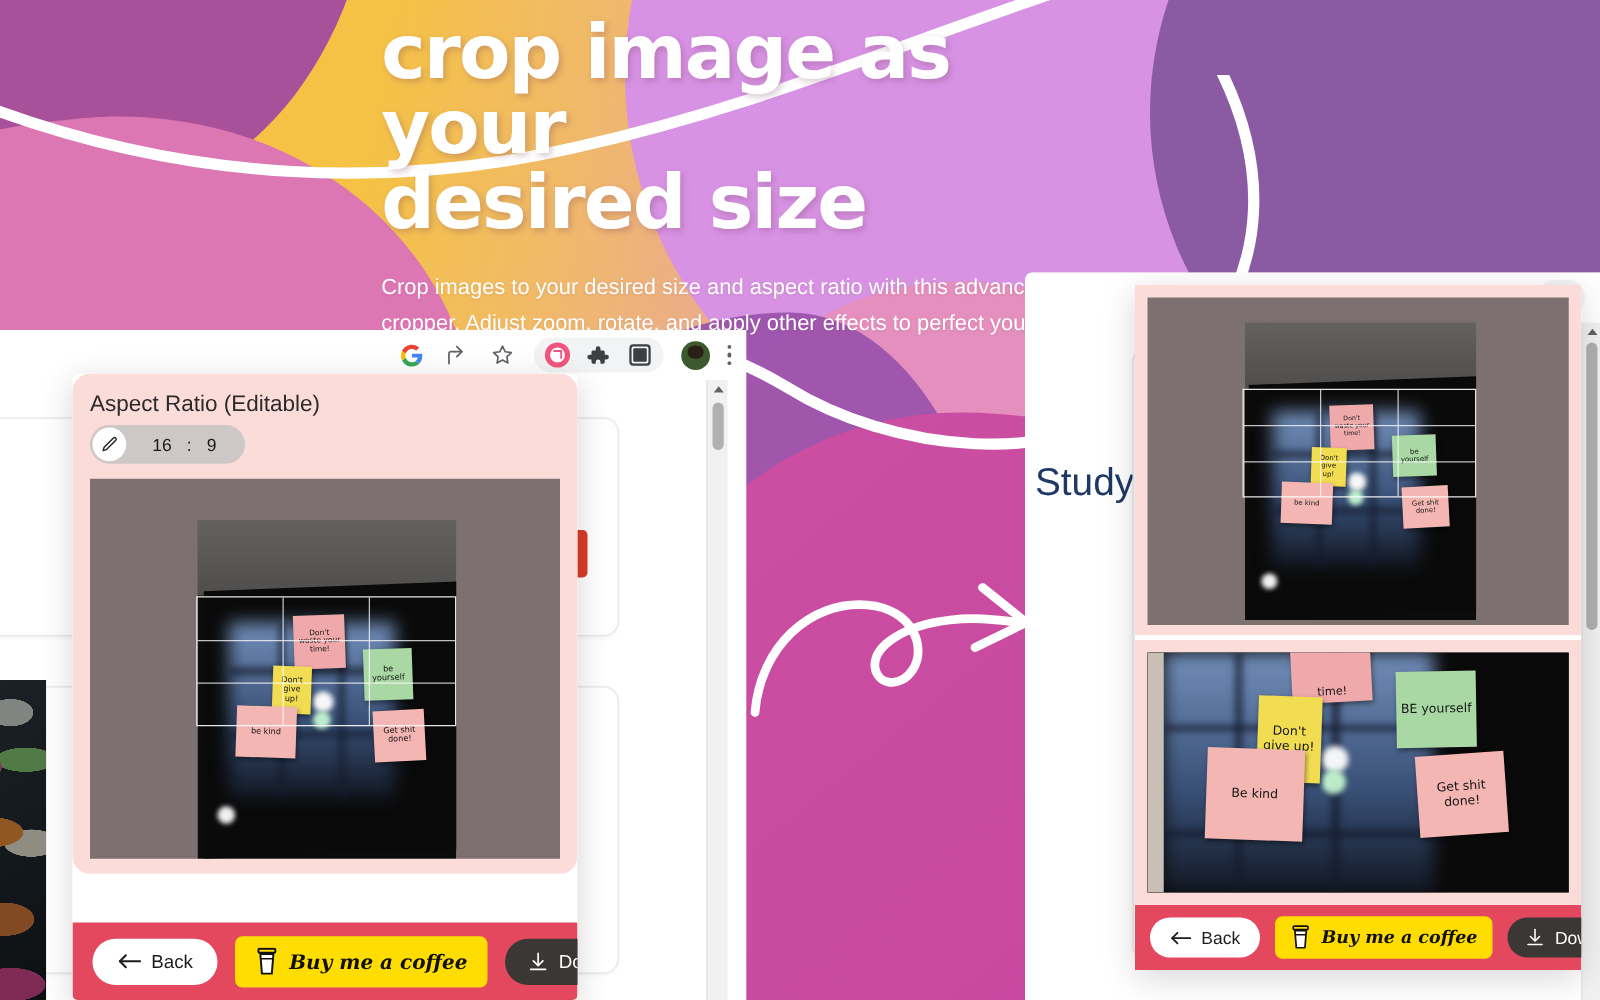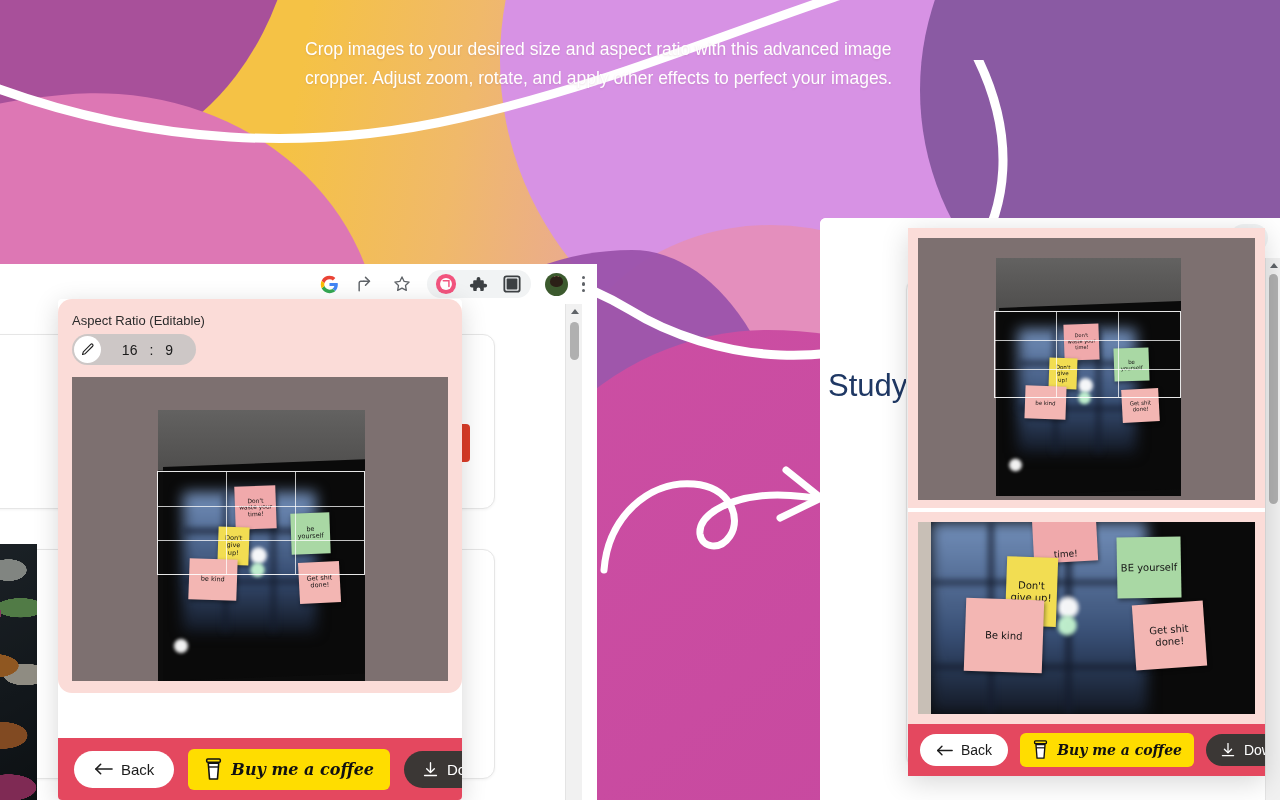--- a/index.html
+++ b/index.html
@@ -155,21 +155,21 @@
   .modal {
     position: absolute; background: #ffffff; border-radius: 4px;
     box-shadow: 0 6px 26px rgba(0,0,0,.16);
     display: flex; flex-direction: column; overflow: hidden;
   }
   .crop-panel {
     background: #fbdcd8; border-radius: 14px;
     padding: 14px 14px 12px 14px;
   }
   .crop-panel-head { display:flex; align-items:flex-start; justify-content: space-between; }
-  .ar-label { font-size: 13px; color: #2b2b2b; margin-bottom: 6px; }
+  .ar-label { font-size: 18px; color: #2b2b2b; margin-bottom: 6px; }
   .ar-pill {
     display:flex; align-items:center; background:#cdc7c6; border-radius: 20px;
     height: 31px; padding: 2px; width: 124px;
   }
   .ar-edit {
     width: 27px; height: 27px; border-radius: 50%; background:#fff;
     display:flex; align-items:center; justify-content:center; flex:none;
   }
   .ar-vals { display:flex; align-items:center; justify-content:center; flex:1; gap: 12px; font-size: 14px; color:#1a1a1a; }
   .ar-colon { color:#1a1a1a; }
@@ -258,20 +258,22 @@
       <path d="M-20,78 C160,150 330,150 470,118 C640,80 760,20 960,-40" fill="none" stroke="#ffffff" stroke-width="9" stroke-linecap="round"></path>
     </svg>
   </div>
   <div class="swoosh" style="left:330px;top:60px;width:720px;height:320px;">
     <svg width="720" height="320" viewBox="0 0 720 320">
       <path d="M612,-60 C700,60 690,170 600,250 C520,320 380,300 300,250 C200,190 120,205 10,250" fill="none" stroke="#ffffff" stroke-width="9" stroke-linecap="round"></path>
     </svg>
   </div>
 
   <div class="hero">
+    <div class="hero-title">crop image as your</div>
+    <div class="hero-title">desired size</div>
     <div class="hero-sub">Crop images to your desired size and aspect ratio with this advanced image cropper. Adjust zoom, rotate, and apply other effects to perfect your images.</div>
   </div>
 
   <div class="swoosh" style="left:590px;top:440px;width:250px;height:160px;">
     <svg width="250" height="160" viewBox="0 0 250 160">
       <path d="M14,130 C18,78 58,40 104,44 C140,47 152,78 140,96 C130,111 112,108 110,94 C108,76 135,60 170,56 C196,53 212,57 228,58" fill="none" stroke="#ffffff" stroke-width="7" stroke-linecap="round"></path>
       <path d="M196,30 L231,58 L190,78" fill="none" stroke="#ffffff" stroke-width="7" stroke-linecap="round" stroke-linejoin="round"></path>
     </svg>
   </div>
 

